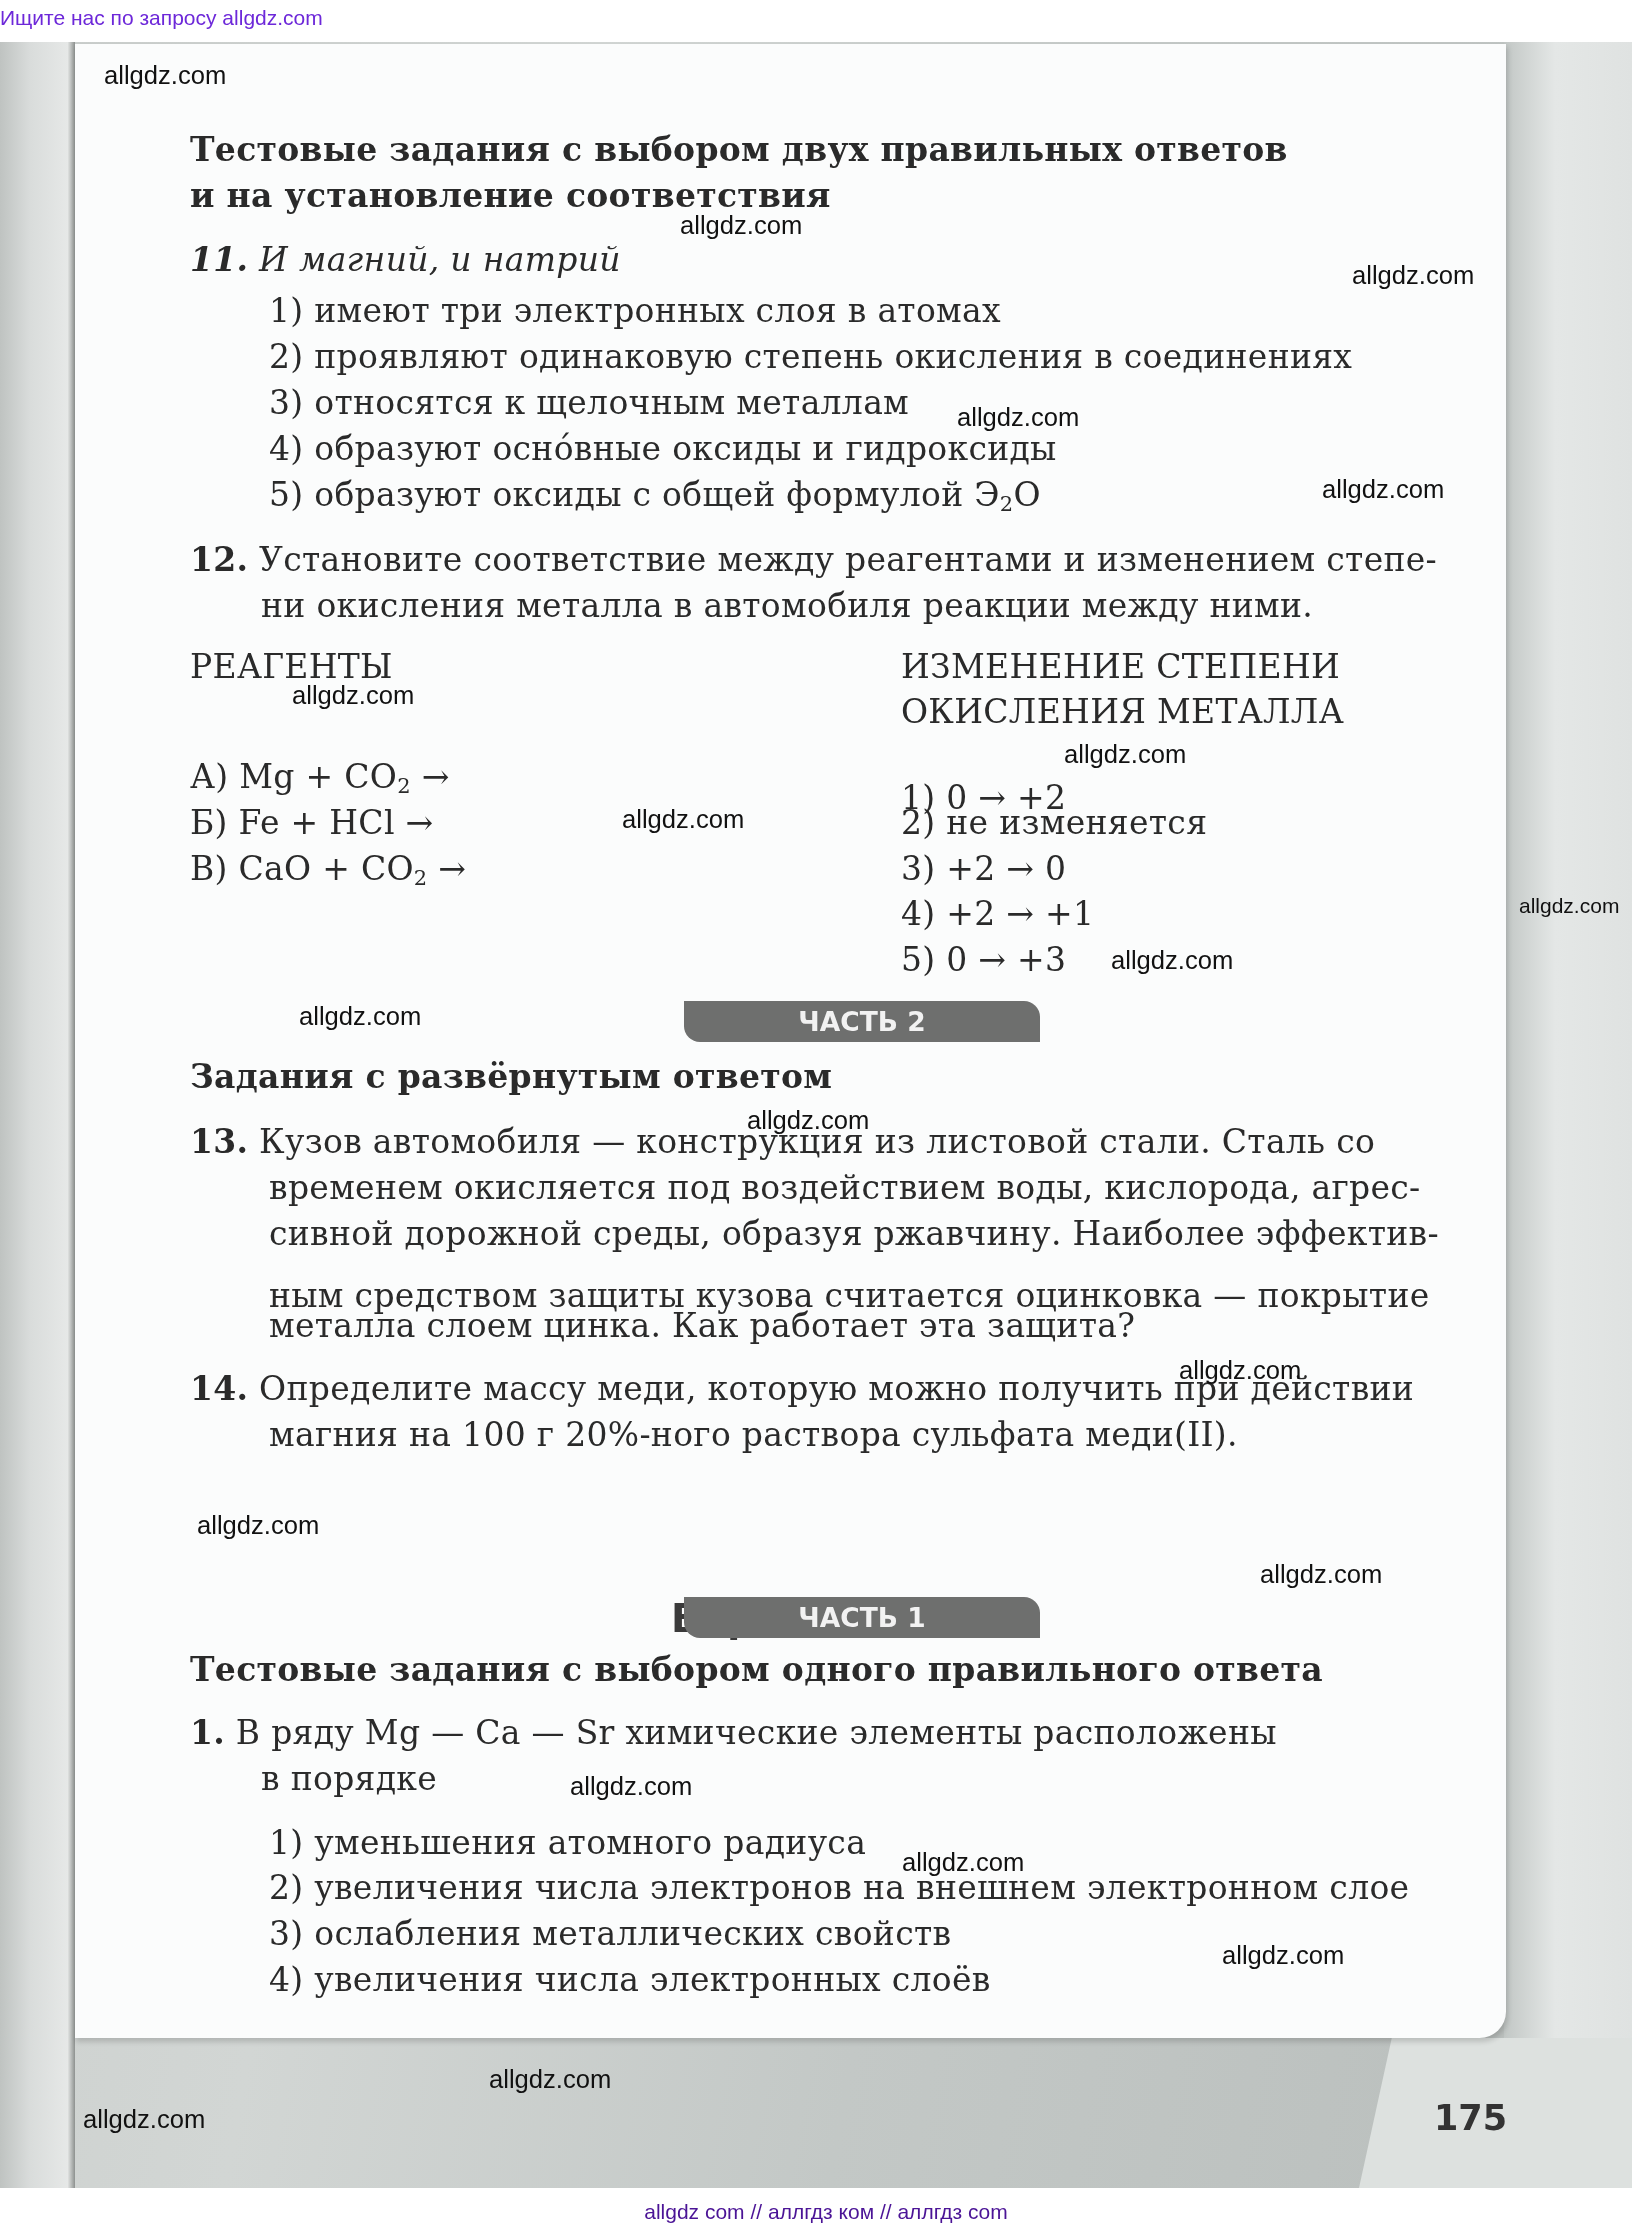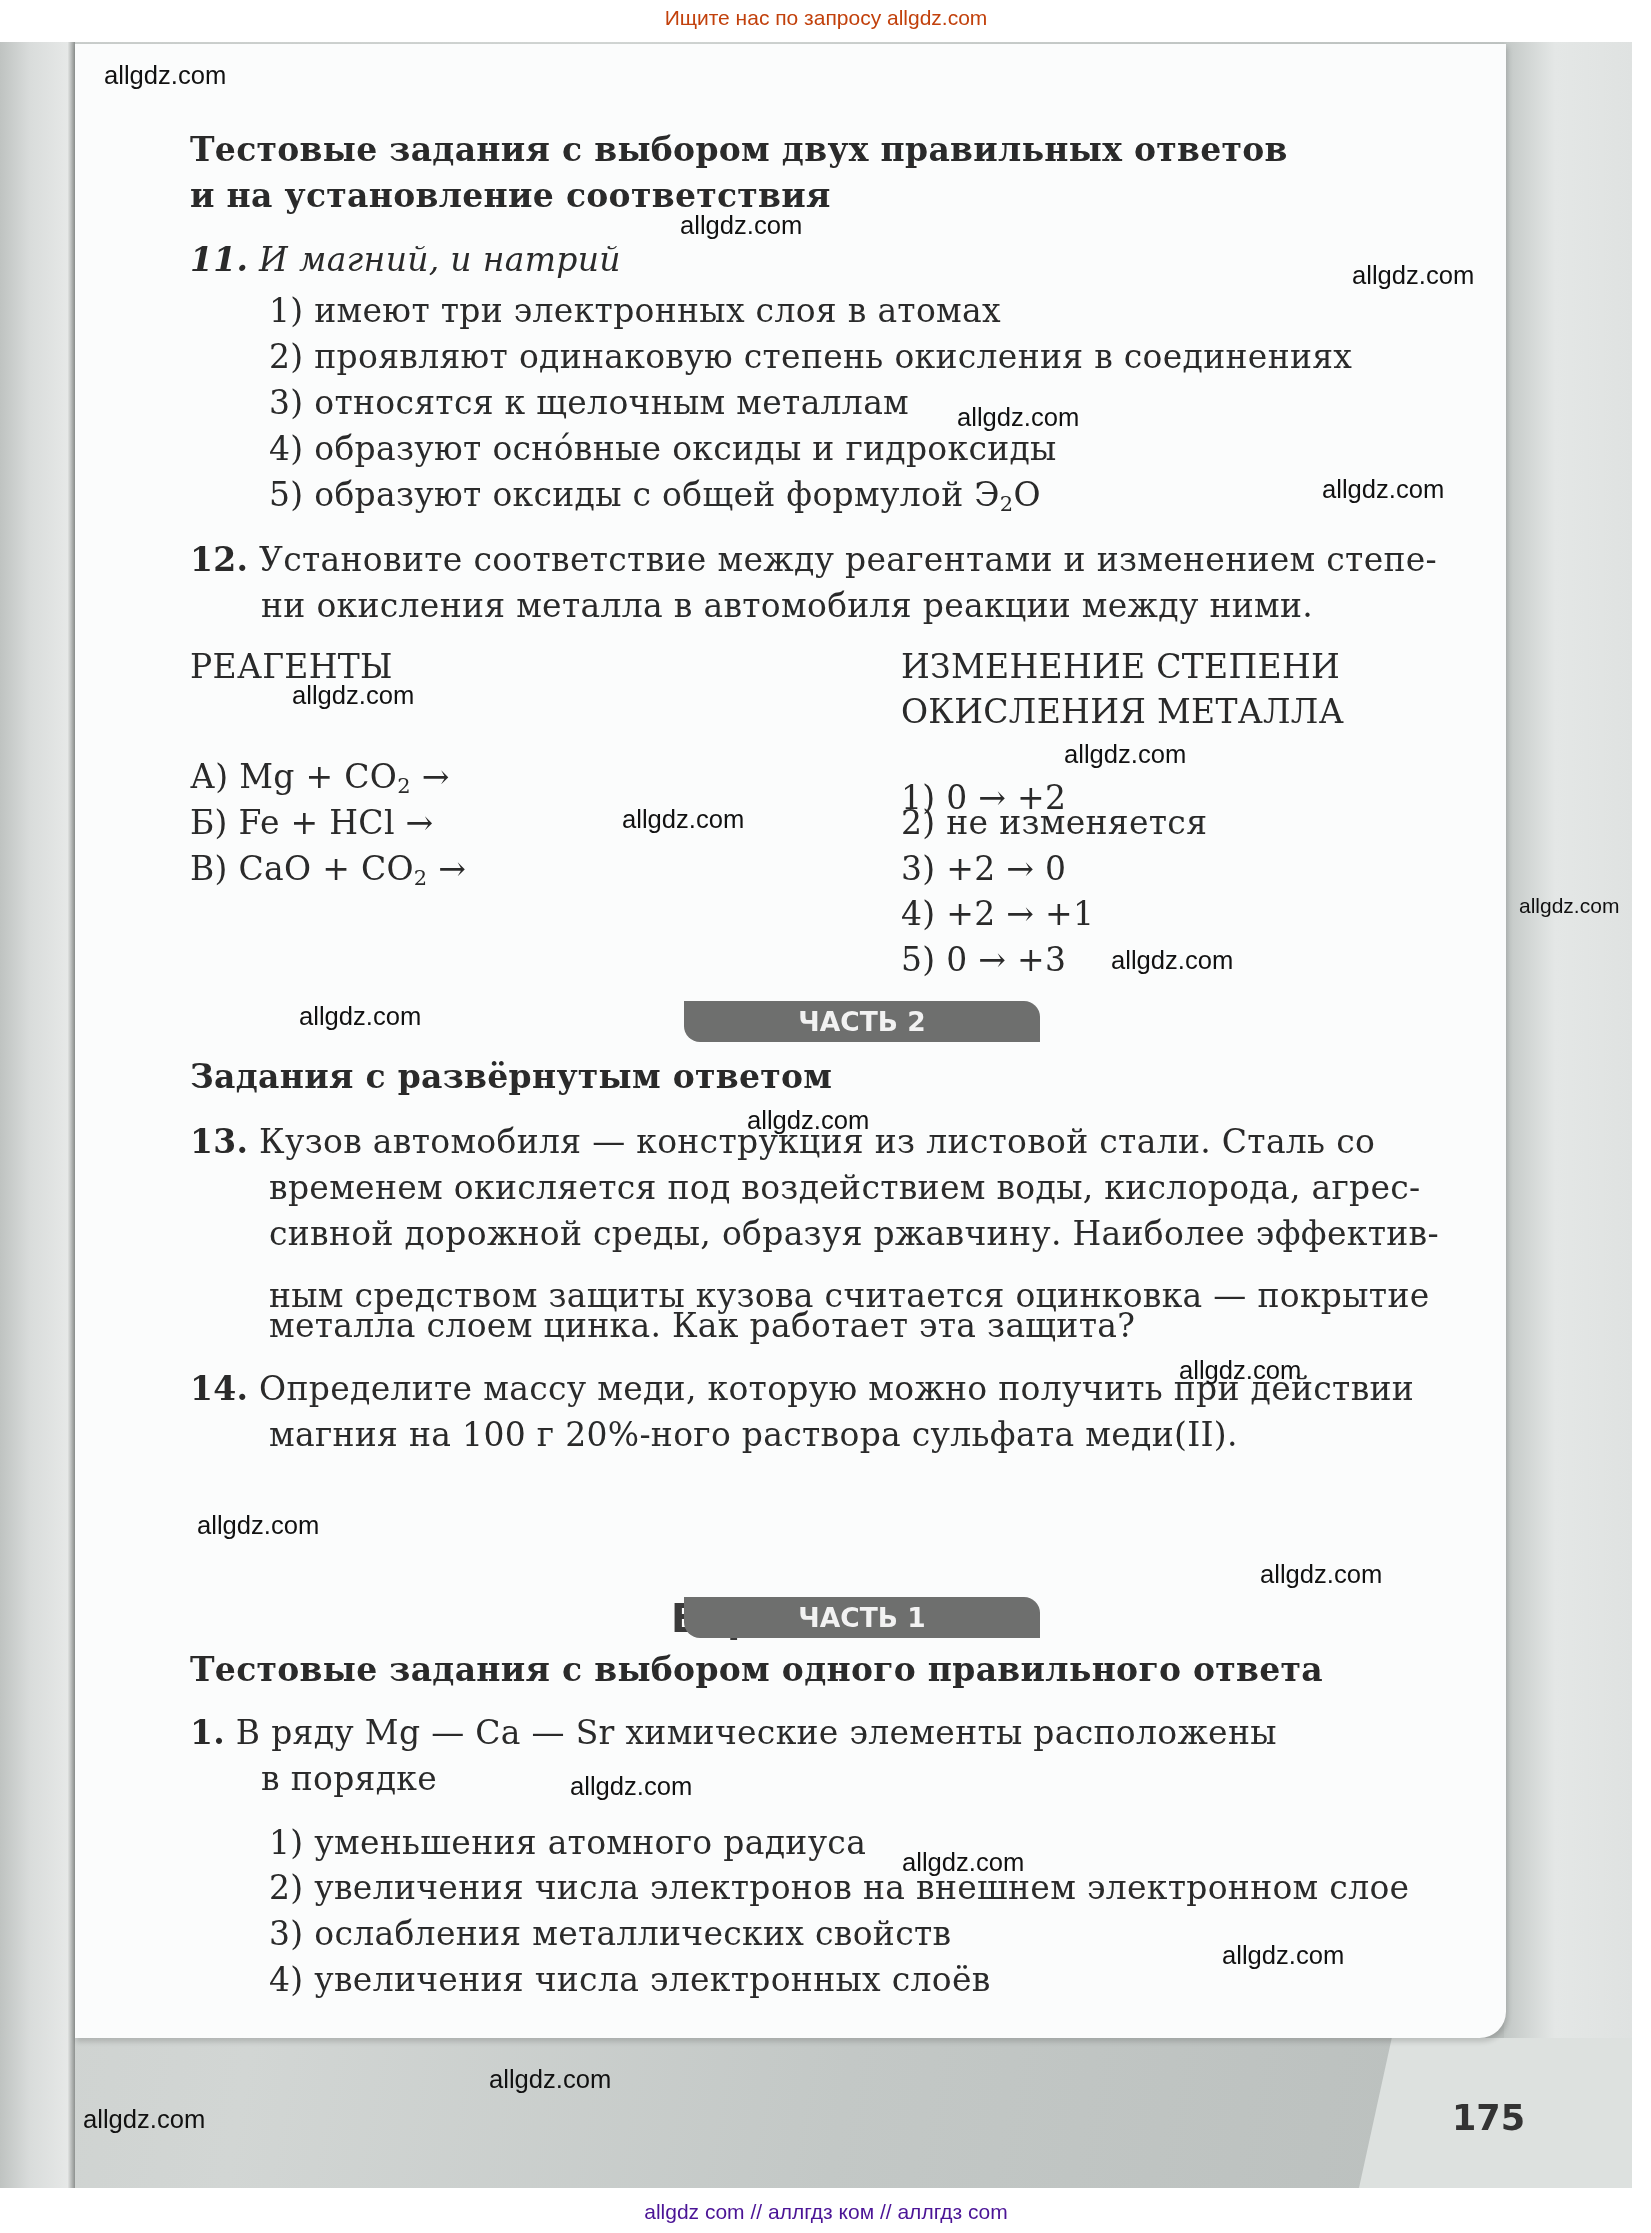--- a/index.html
+++ b/index.html
@@ -3,21 +3,21 @@
 <meta charset="utf-8">
 <style>
   html, body { margin:0; padding:0; }
   body {
     width:1652px; height:2234px; position:relative; overflow:hidden;
     background:#ffffff;
     font-family:"DejaVu Serif", serif;
   }
   .top-banner {
     position:absolute; left:0; top:0; width:1652px; height:40px;
-    text-align:center; color:#c2410c; font-family:"Liberation Sans", sans-serif;
+    text-align:left; color:#6d28d9; font-family:"Liberation Sans", sans-serif;
     font-size:21px; line-height:35px;
   }
   .scan-bg {
     position:absolute; left:0; top:42px; width:1632px; height:2146px;
     background:linear-gradient(100deg,#c9cdcb 0%,#d2d6d4 30%,#c3c8c6 60%,#b9bebc 100%);
   }
   .spine {
     position:absolute; left:0; top:42px; width:75px; height:2146px;
     background:linear-gradient(90deg,#bfc3c1 0%,#d9dcdb 40%,#e6e8e7 90%,#8d918f 100%);
   }
@@ -50,21 +50,21 @@
   .variant {
     position:absolute; font-family:"DejaVu Sans", sans-serif; font-weight:bold;
     font-size:39px; color:#3a3a3a; white-space:nowrap;
   }
   .wm {
     position:absolute; font-family:"Liberation Sans", sans-serif; font-size:25.6px;
     color:#111; white-space:nowrap; line-height:30px;
   }
   .page-num {
     position:absolute; left:1434px; top:2098px; font-family:"DejaVu Sans", sans-serif;
-    font-weight:bold; font-size:35px; color:#333;margin-left:18px;
+    font-weight:bold; font-size:35px; color:#333;
   }
   .footer {
     position:absolute; left:0; top:2192px; width:1652px; height:41px;
     text-align:center; color:#4b1496; font-family:"Liberation Sans", sans-serif;
     font-size:21px; line-height:40px;
   }
 </style>
 </head>
 <body>
 

